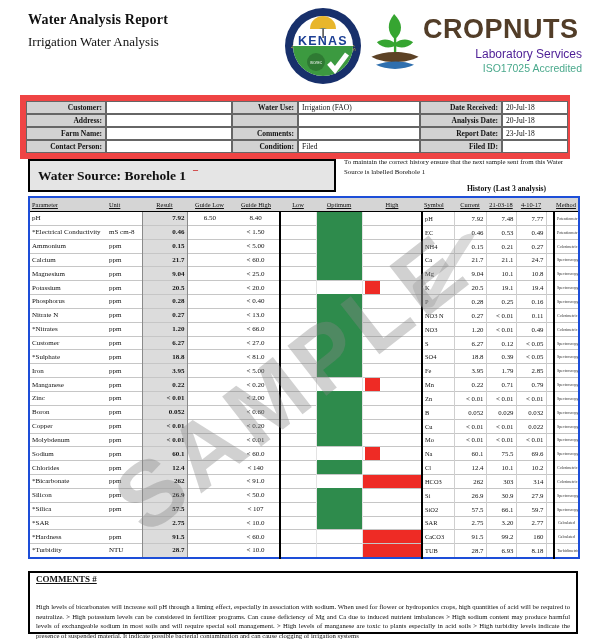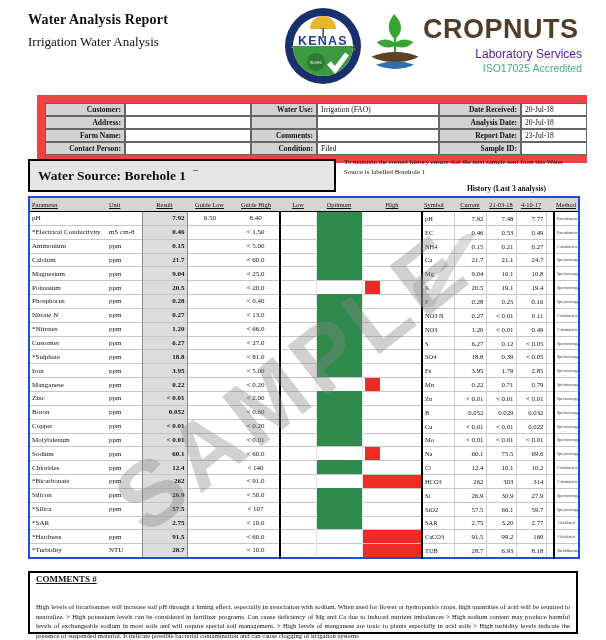--- a/index.html
+++ b/index.html
@@ -11,21 +11,21 @@
   .doc-subtitle{position:absolute;left:28px;top:34px;font-size:13px;}
   .kenas{position:absolute;left:283px;top:5px;width:80px;height:82px;}
   .cropnuts{position:absolute;left:366px;top:10px;width:216px;height:72px;}
   .cn-icon{position:absolute;left:0;top:0;width:58px;height:68px;}
   .cn-name{position:absolute;left:57px;top:4px;font-family:"Liberation Sans",sans-serif;
            font-weight:bold;font-size:27px;color:#523d28;letter-spacing:.5px;}
   .cn-sub1{position:absolute;right:0;top:37px;color:#4c1d95;font-family:"Liberation Sans",sans-serif;font-size:12px;}
   .cn-sub2{position:absolute;right:0;top:52px;color:#4aa98c;font-family:"Liberation Sans",sans-serif;font-size:10.5px;}
 
   
-  .info{position:absolute;left:37px;top:95px;width:550px;border:8px solid #ef4444;
+  .info{position:absolute;left:20px;top:95px;width:550px;border:6px solid #ef4444;
         display:grid;grid-template-columns:80px 126px 66px 122px 82px 66px;box-sizing:border-box;}
   .info-cell{height:13px;border:0.5px solid #666;font-size:7.5px;line-height:12px;
              padding:0 3px;overflow:hidden;white-space:nowrap;box-sizing:border-box;}
   .info-label{background:#d2d2d2;text-align:right;font-weight:bold;}
   .info-value{background:#fff;text-align:left;}
 
   
   .source-box{position:absolute;left:28px;top:159px;width:308px;height:33px;border:2.5px solid #000;
               box-sizing:border-box;display:flex;align-items:center;padding-left:8px;
               font-size:13.5px;font-weight:bold;background:#e5e5e5;}
@@ -129,21 +129,21 @@
       <div class="info-cell info-label">Farm Name:</div>
       <div class="info-cell info-value"></div>
       <div class="info-cell info-label">Comments:</div>
       <div class="info-cell info-value"></div>
       <div class="info-cell info-label">Report Date:</div>
       <div class="info-cell info-value">23-Jul-18</div>
       <div class="info-cell info-label">Contact Person:</div>
       <div class="info-cell info-value"></div>
       <div class="info-cell info-label">Condition:</div>
       <div class="info-cell info-value">Filed</div>
-      <div class="info-cell info-label">Sample ID:</div>
+      <div class="info-cell info-label">Filed ID:</div>
       <div class="info-cell info-value"></div>
     </div>
 
   <div class="source-box">
     <span>Water Source: Borehole 1</span>
     <span class="source-mark">–</span>
   </div>
   <div class="source-note">To maintain the correct history ensure that the next sample sent from this Water Source is labelled Borehole 1</div>
   <div class="history-title">History (Last 3 analysis)</div>
 

